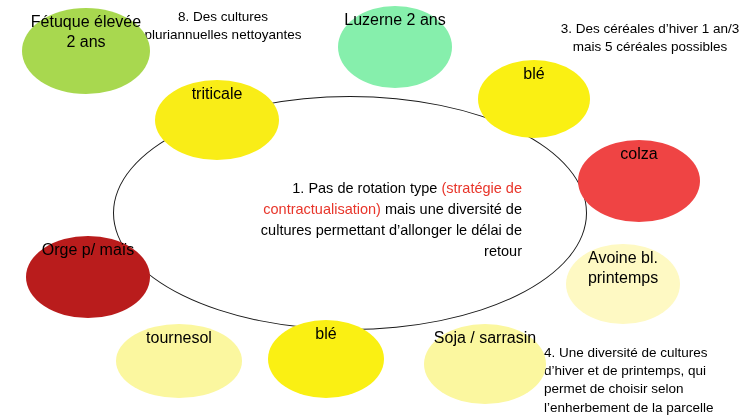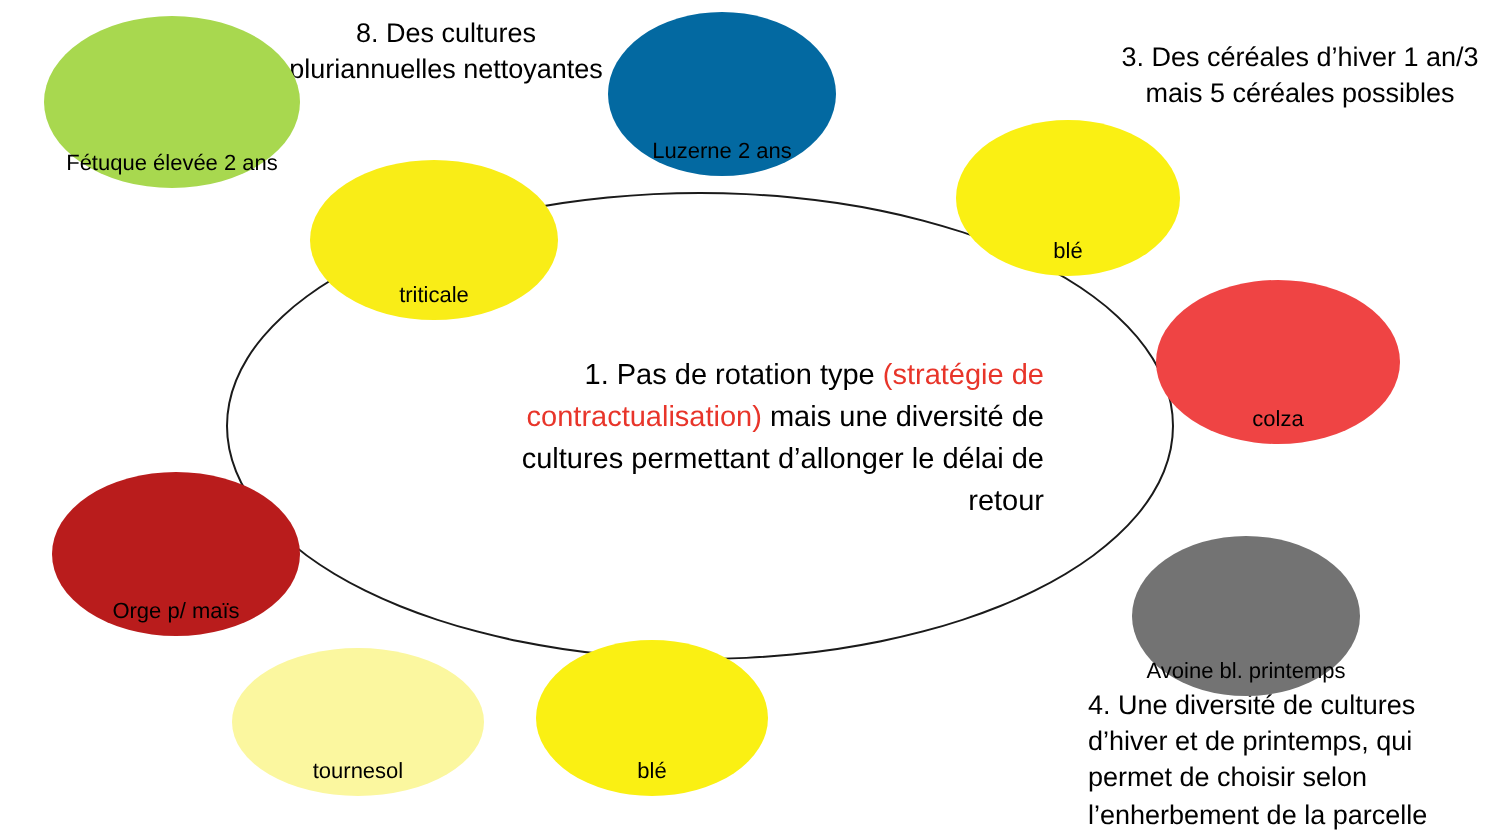--- a/index.html
+++ b/index.html
@@ -12,25 +12,25 @@
     width: 747px;
     height: 420px;
     background: #ffffff;
     font-family: "Liberation Sans", sans-serif;
     overflow: hidden;
   }
   .ellipse {
     position: absolute;
     border-radius: 50%;
     display: flex;
-    align-items: flex-end;
+    align-items: flex-start;
     justify-content: center;
     text-align: center;
     color: #000000;
-    font-size: 11px;
+    font-size: 16px;
     line-height: 1.25;
     box-sizing: border-box;
     padding: 4px;
   }
   .note {
     position: absolute;
     text-align: center;
     font-size: 13.5px;
     line-height: 1.35;
     color: #000000;
@@ -67,47 +67,50 @@
   <div id="center-ellipse" style="left:113px; top:96px; width:474px; height:234px;"></div>
 
   <div id="center-text" style="left:232px; top:178px; width:290px;">
     <span>1. Pas de rotation type </span><span class="hl">(stratégie de contractualisation)</span><span> mais une diversité de cultures permettant d’allonger le délai de retour</span>
   </div>
 
   <div class="ellipse" style="left:22px; top:8px; width:128px; height:86px; background:#a8d84f;">
     <span>Fétuque élevée 2 ans</span>
   </div>
 
-  <div class="ellipse" style="left:304px; top:6px; width:114px; height:82px; background:#0369a1;">
+  <div class="ellipse" style="left:338px; top:6px; width:114px; height:82px; background:#86efac;">
     <span>Luzerne 2 ans</span>
   </div>
 
   <div class="ellipse" style="left:155px; top:80px; width:124px; height:80px; background:#f9ed17;">
     <span>triticale</span>
   </div>
 
   <div class="ellipse" style="left:478px; top:60px; width:112px; height:78px; background:#faf013;">
     <span>blé</span>
   </div>
 
 
   <div class="ellipse" style="left:578px; top:140px; width:122px; height:82px; background:#ef4444;">
     <span>colza</span>
   </div>
 
   <div class="ellipse" style="left:26px; top:236px; width:124px; height:82px; background:#b91c1c;">
     <span>Orge p/ maïs</span>
   </div>
 
-  <div class="ellipse" style="left:566px; top:268px; width:114px; height:80px; background:#737373;">
+  <div class="ellipse" style="left:566px; top:244px; width:114px; height:80px; background:#fef9c3;">
     <span>Avoine bl. printemps</span>
   </div>
 
   <div class="ellipse" style="left:116px; top:324px; width:126px; height:74px; background:#fbf79f;">
     <span>tournesol</span>
   </div>
 
   <div class="ellipse" style="left:268px; top:320px; width:116px; height:78px; background:#faf013;">
     <span>blé</span>
   </div>
 
+  <div class="ellipse" style="left:424px; top:324px; width:122px; height:80px; background:#fbf79f;">
+    <span>Soja / sarrasin</span>
+  </div>
 
 </div>
 
 </body></html>

